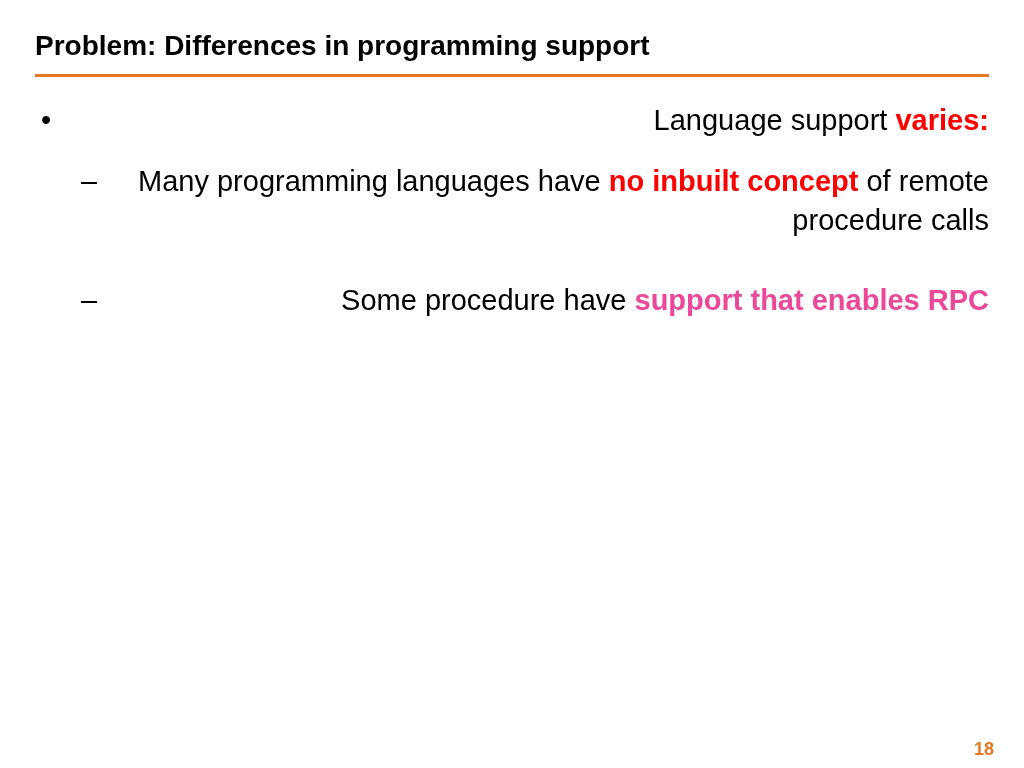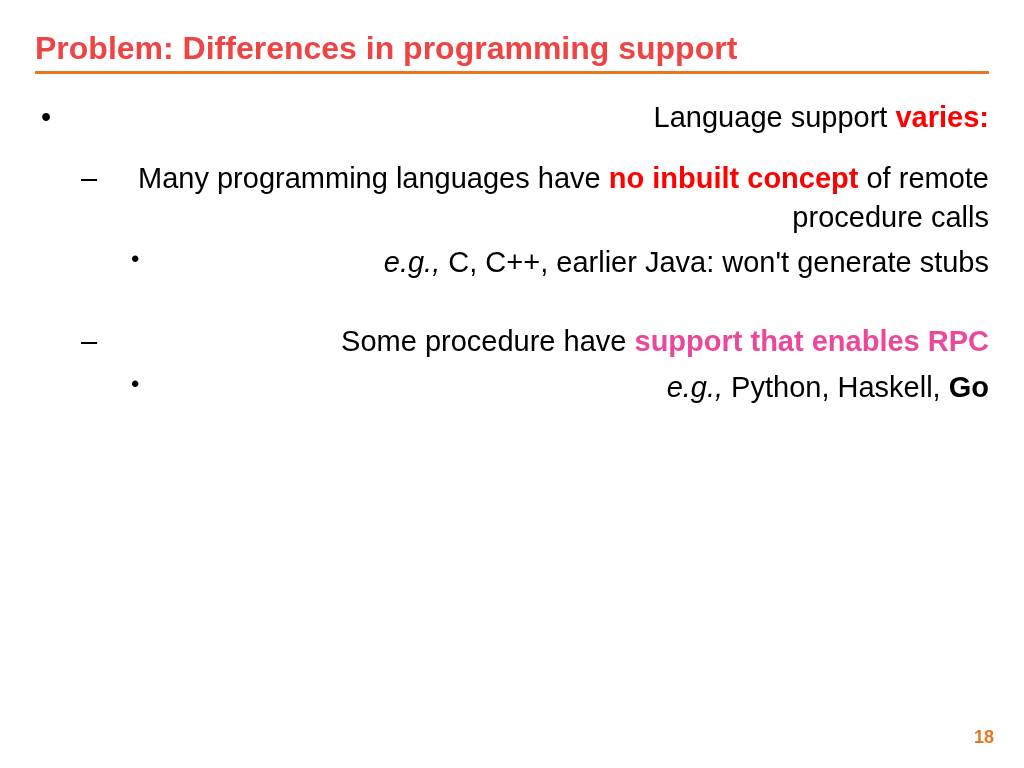--- a/index.html
+++ b/index.html
@@ -14,25 +14,25 @@
       font-family: Arial, Helvetica, sans-serif;
       position: relative;
       overflow: hidden;
     }
     .slide {
       padding: 30px 35px;
       width: 100%;
       height: 100%;
     }
     .title {
-      font-size: 32px;
+      font-size: 28px;
       font-weight: bold;
-      color: #ef4444;
+      color: #000000;
       line-height: 1.15;
-      margin-bottom: 4px;
+      margin-bottom: 12px;
     }
     .divider {
       border: none;
       border-top: 3px solid #e87722;
       margin-bottom: 24px;
     }
     .content {
       font-size: 29px;
       color: #000;
       line-height: 1.35;
@@ -91,21 +91,21 @@
       font-weight: bold;
     }
     .italic {
       font-style: italic;
     }
     .bold {
       font-weight: bold;
     }
     .page-number {
       position: absolute;
-      bottom: 20px;
+      bottom: 8px;
       right: 30px;
       color: #e87722;
       font-weight: bold;
       font-size: 18px;
     }
   </style>
 </head>
 <body>
 
 <div class="slide">
@@ -113,34 +113,24 @@
   <hr class="divider">
 
   <div class="content">
     <ul class="level1">
       <li>
         <span>Language support </span><span class="red-bold">varies:</span>
         
         <ul class="level2">
           <li>
             <span>Many programming languages have </span><span class="red-bold">no inbuilt concept</span><span> of remote procedure calls</span>
-            <ul class="level3">
-              <li>
-                <span class="italic">e.g.,</span><span> C, C++, earlier Java: won't generate stubs</span>
-              </li>
-            </ul>
           </li>
 
           <li>
             <span>Some procedure have </span><span class="olive-bold">support that enables RPC</span>
-            <ul class="level3">
-              <li>
-                <span class="italic">e.g.,</span><span> Python, Haskell, </span><span class="bold">Go</span>
-              </li>
-            </ul>
           </li>
         </ul>
       </li>
     </ul>
   </div>
 
   <div class="page-number">18</div>
 </div>
 
 </body></html>

